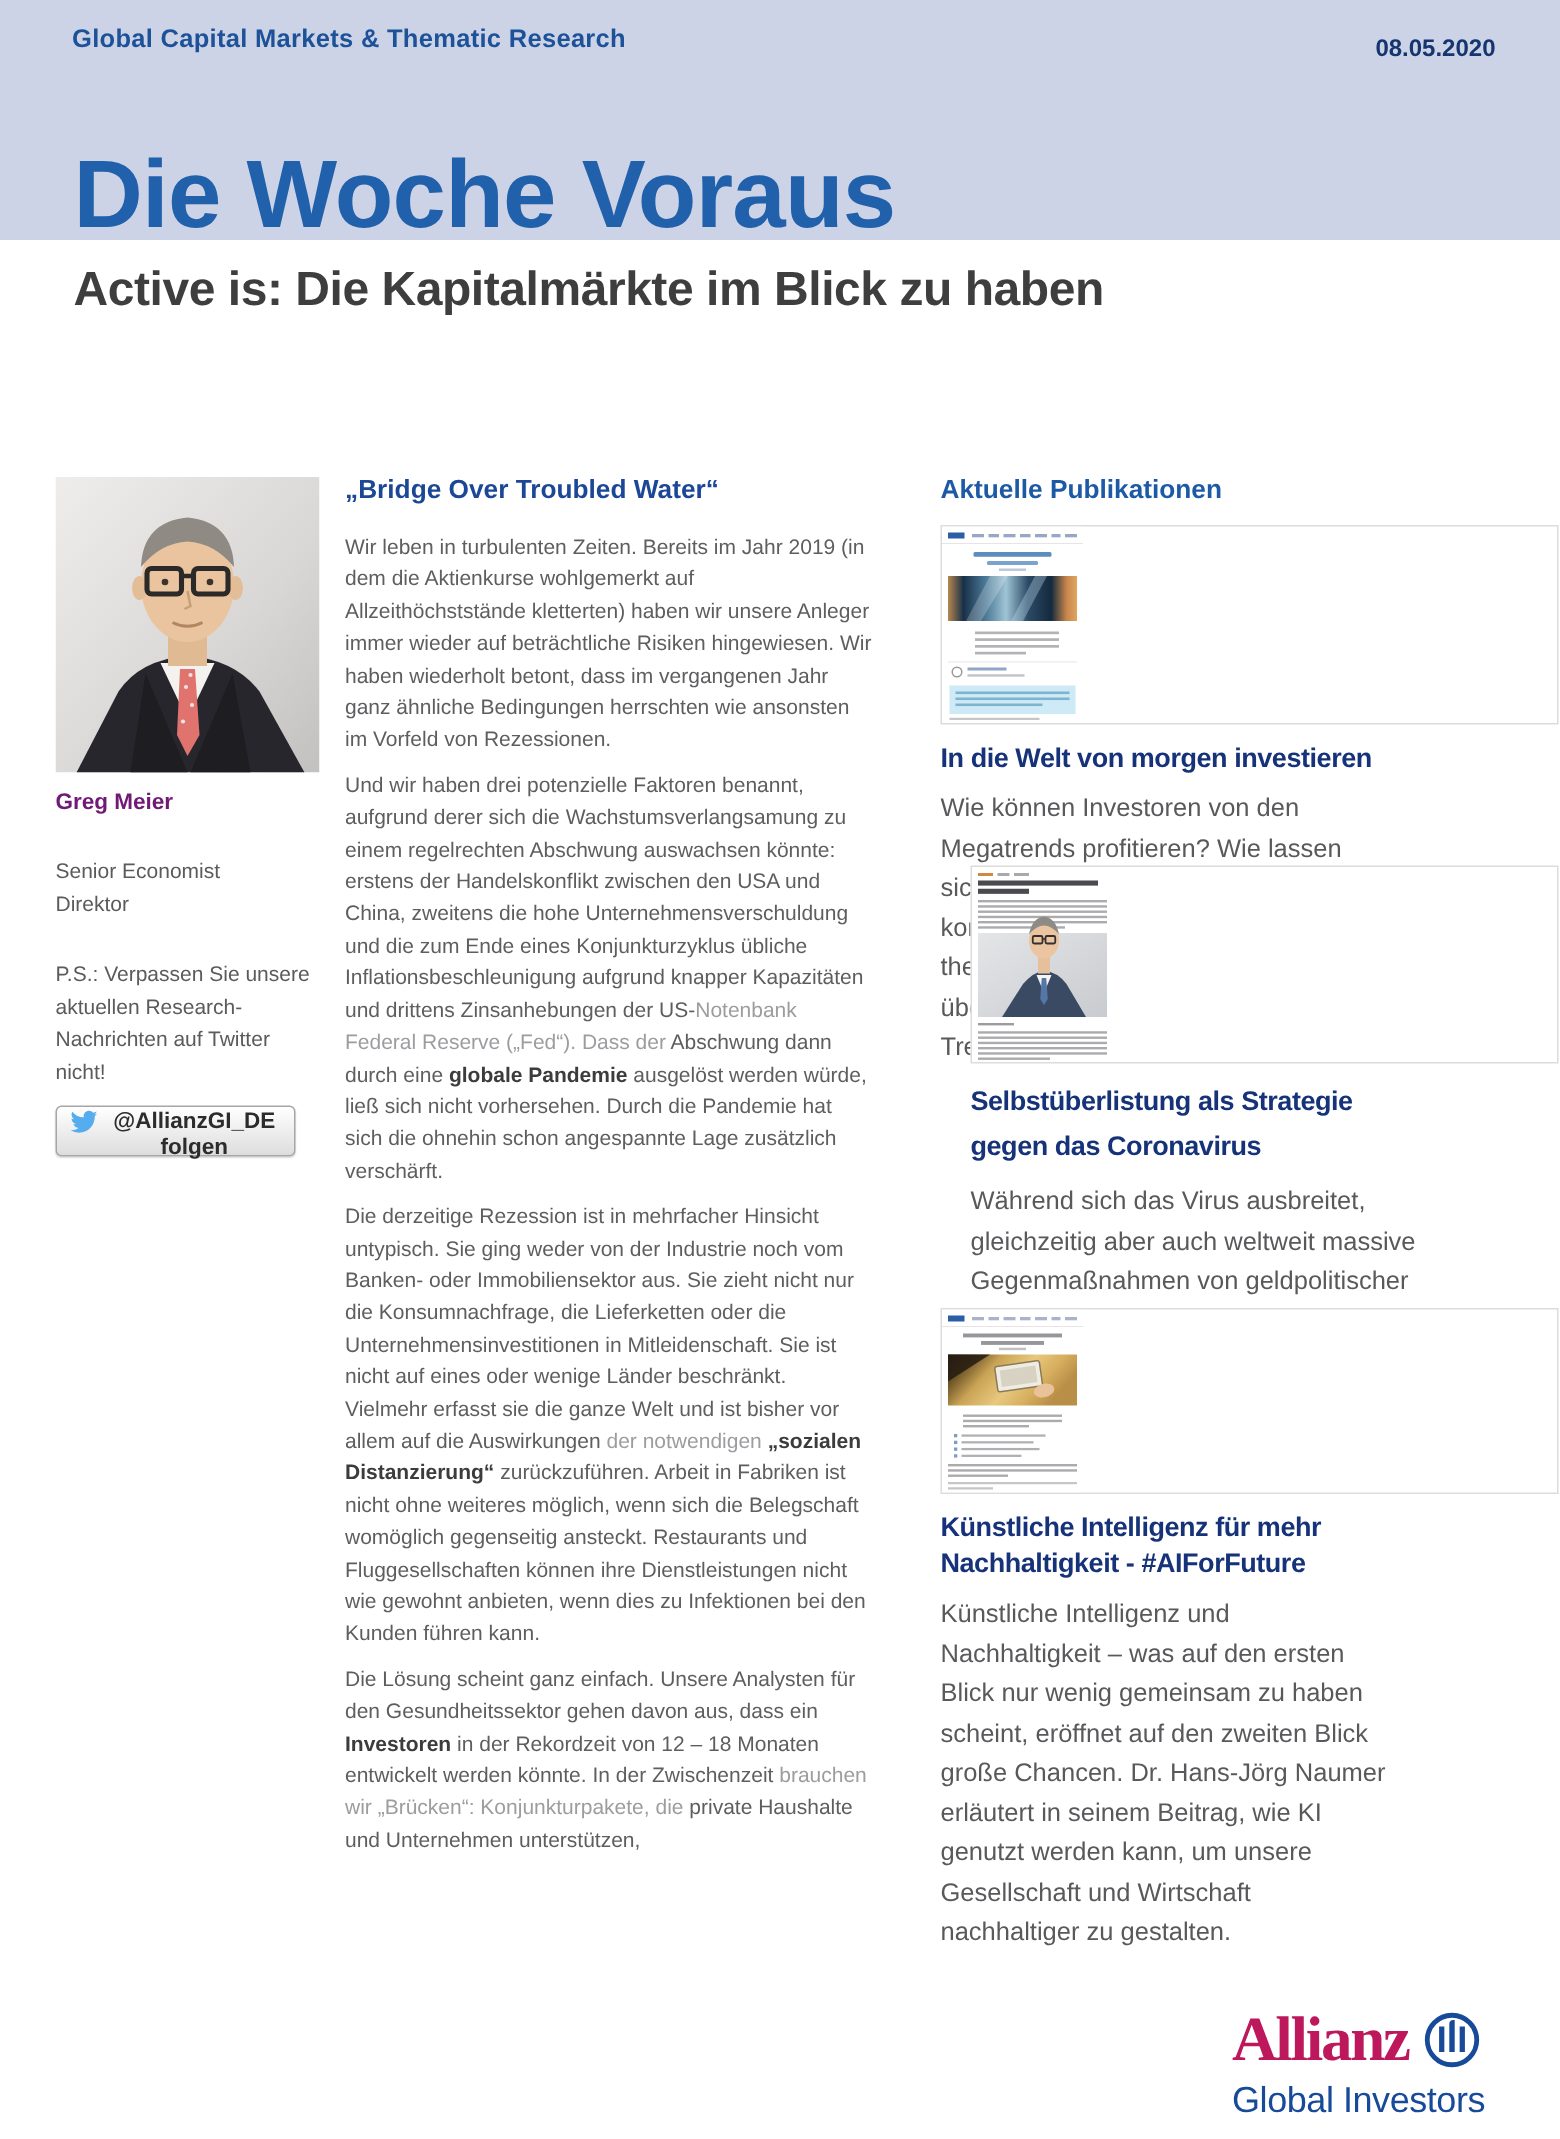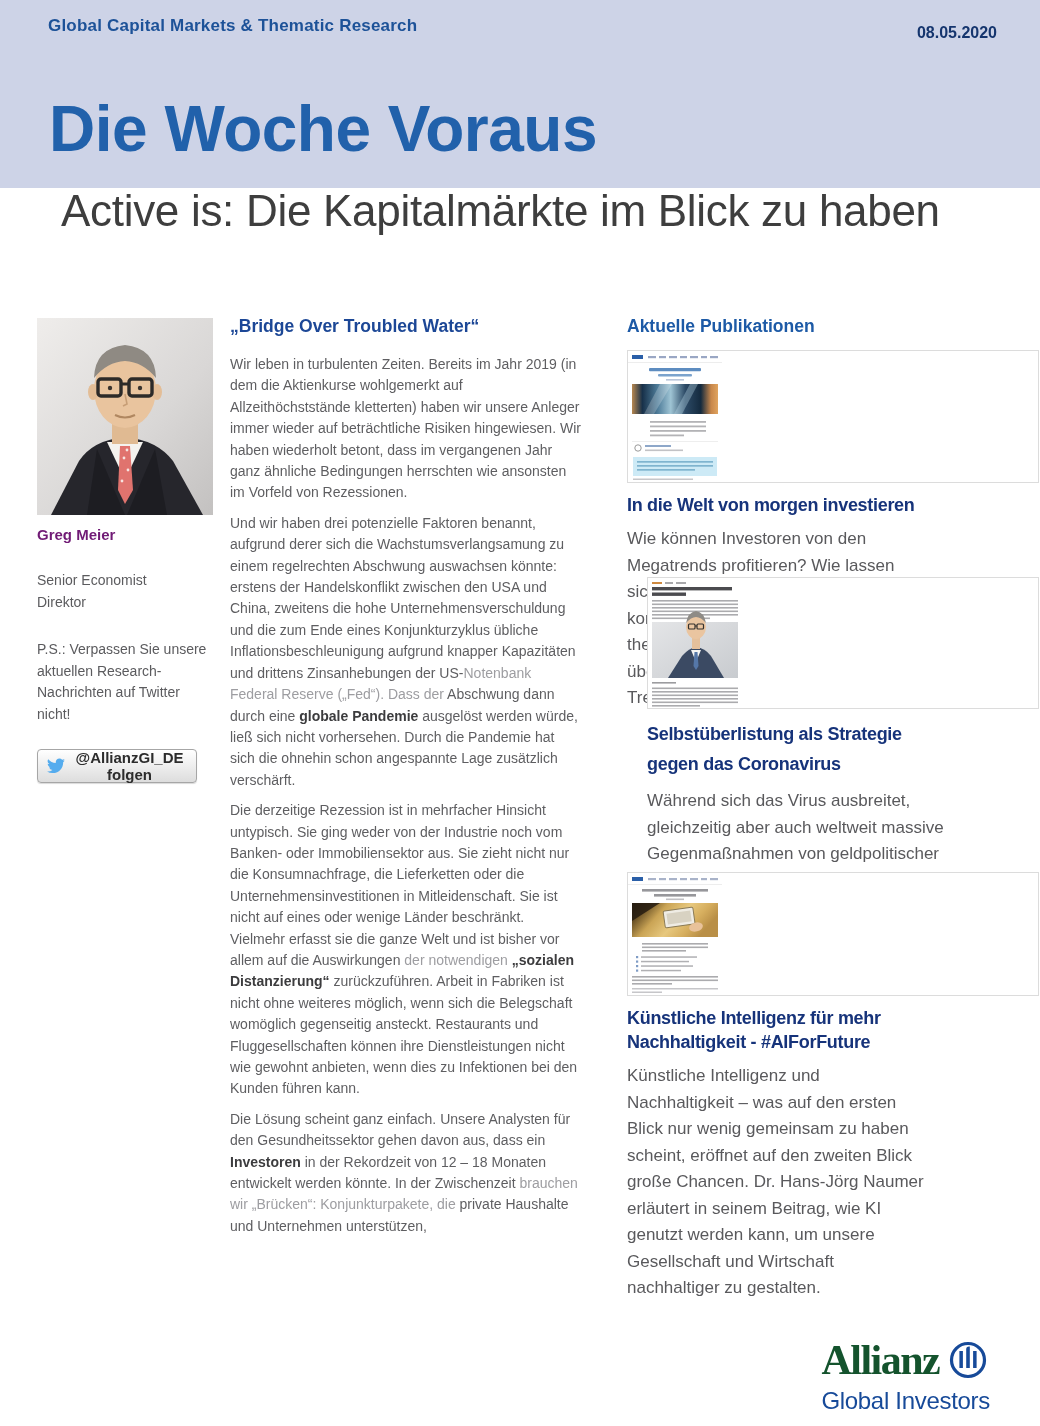--- a/index.html
+++ b/index.html
@@ -5,41 +5,41 @@
 <style>
   * { box-sizing: border-box; }
   html,body { margin:0; padding:0; background:#ffffff; }
   .page {
     position:relative; width:1040px; height:1426px; margin:0 auto;
     background:#ffffff; overflow:hidden;
     font-family:"Liberation Sans", sans-serif;
   }
 
   
-  .banner { position:absolute; left:0; top:0; width:1040px; height:188px; background:#cdd3e7; }
+  .banner { position:absolute; left:0; top:0; width:1040px; height:160px; background:#cdd3e7; }
   .dept   { position:absolute; left:48px; top:16px; font-size:17px; font-weight:bold; color:#1d5298; letter-spacing:.2px; }
   .date   { position:absolute; right:43px; top:24px; font-size:16px; font-weight:bold; color:#15356e; }
   .main-title {
     position:absolute; left:49px; top:92px; margin:0;
     font-size:64px; font-weight:600; color:#2161ab; letter-spacing:-.5px; white-space:nowrap;
   }
   .subtitle {
-    position:absolute; left:49px; top:174px; margin:12px;
-    font-size:44px; font-weight:400; color:#3e3e3e; letter-spacing:-.3px; white-space:nowrap;
+    position:absolute; left:49px; top:174px; margin:0;
+    font-size:32px; font-weight:700; color:#3e3e3e; letter-spacing:-.3px; white-space:nowrap;
   }
 
   
   .profile { position:absolute; left:37px; top:318px; width:176px; }
   .photo   { display:block; width:176px; height:197px; }
   .p-name  { margin-top:11px; font-size:15px; font-weight:bold; color:#701a75; }
   .p-roles { margin-top:26px; font-size:14px; color:#5b5b5e; line-height:22px; }
   .p-ps    { margin:26px 0 0 0; font-size:14px; color:#5b5b5e; line-height:21.5px; }
   .tw-btn {
-    margin-top:24px; display:flex; align-items:center; gap:7px;
-    width:160px; height:34px; padding:12px 9px;
+    margin-top:12px; display:flex; gap:7px;
+    width:160px; height:34px; padding:1px 9px;
     border:1px solid #a6a6a6; border-radius:4px;
     background:linear-gradient(#ffffff,#dddddd);
     font-family:inherit; font-size:15px; font-weight:600; color:#2c2c2c;
     cursor:pointer; box-shadow:0 1px 1px rgba(0,0,0,.15);
   }
   .tw-btn svg { flex:0 0 auto; }
 
   
   .article { position:absolute; left:230px; top:316px; width:352px; }
   .article h2 { margin:0 0 17px 0; font-size:17.5px; font-weight:bold; color:#1c4796; }
@@ -60,21 +60,21 @@
   .pub-title {
     margin:0 0 9px 0; font-size:18px; font-weight:bold; color:#16337a;
     line-height:24px; letter-spacing:-.3px; cursor:pointer;
   }
   .pub-2 .pub-title { line-height:30px; }
   .pub-body  { margin:0; font-size:17px; line-height:26.5px; color:#59595c; }
 
   
   .logo { position:absolute; right:50px; top:1336px; color:#174a99; }
   .logo-row  { display:flex; align-items:center; gap:9px; }
-  .logo-word { font-family:"Liberation Serif", serif; font-weight:bold; font-size:42px; letter-spacing:-1.5px; color:#14532d; }
+  .logo-word { font-family:"Liberation Serif", serif; font-weight:bold; font-size:42px; letter-spacing:-1.5px; color:#be185d; }
   .logo-sub  { font-size:24px; font-weight:500; letter-spacing:-.3px; color:#174a99; margin-top:3px; }
 </style>
 </head>
 <body>
 
 <div class="page">
 
   <header class="banner">
     <div class="dept">Global Capital Markets &amp; Thematic Research</div>
     <div class="date">08.05.2020</div>

